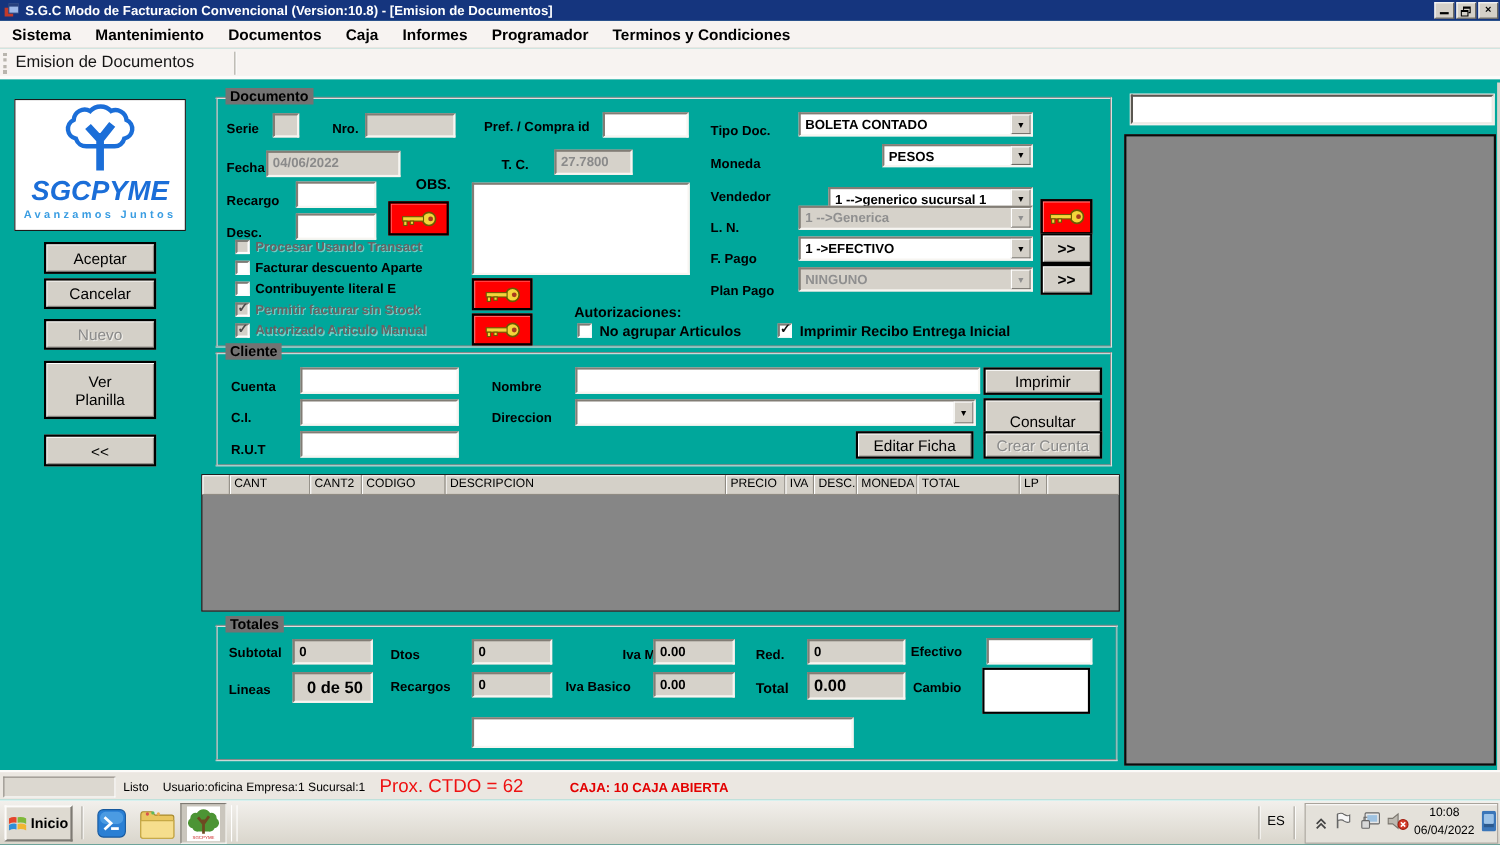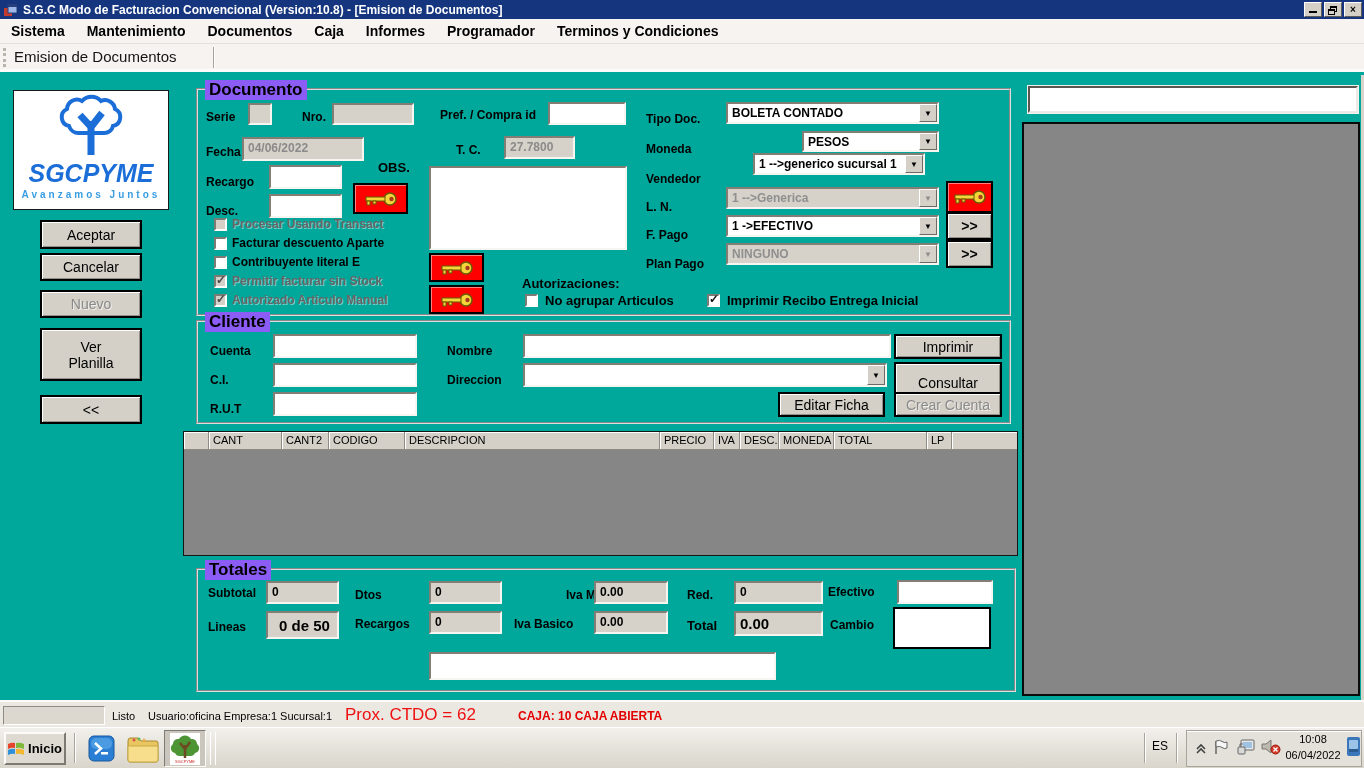--- a/index.html
+++ b/index.html
@@ -27,22 +27,22 @@
   .toolgrip{position:absolute;left:3px;top:4px;height:19px;width:0;border-left:3px dotted #b9b5ae;}
   .tooltitle{position:absolute;left:14px;top:4px;font-size:15px;color:#141414;white-space:nowrap;}
   .toolsep{position:absolute;left:213px;top:3px;height:21px;width:2px;
     border-left:1px solid #a9a59d;border-right:1px solid #fff;}
   
   .main{position:absolute;left:0;top:75px;width:1364px;height:625px;background:#00a79b;}
   .edge-right{position:absolute;right:0;top:0;width:3px;height:625px;background:#d8d4cc;}
   .lbl{position:absolute;font-size:12px;font-weight:bold;color:#000;white-space:nowrap;}
   .dim-text{color:#656565;text-shadow:1px 1px 0 rgba(255,255,255,.45);}
   .frame{position:absolute;border:2px groove #dedede;}
-  .legend{position:absolute;top:-10px;left:7px;background:#8b5cf6;padding:0 4px;
-    font-size:17px;font-weight:bold;color:#000;}
+  .legend{position:absolute;top:-10px;left:7px;background:#737373;padding:0 4px;
+    font-size:13px;font-weight:bold;color:#000;}
   .sunken{position:absolute;background:#fff;border:2px solid;
     border-color:#827d75 #f7f5f1 #f7f5f1 #827d75;font-size:12px;font-weight:bold;color:#000;}
   .graybox{position:absolute;background:#d6d2ca;border:2px solid;
     border-color:#827d75 #f7f5f1 #f7f5f1 #827d75;font-size:12px;font-weight:bold;color:#000;
     padding:2px 0 0 4px;}
   .graybox.dim{color:#8a8a8a;}
   textarea.obs{position:absolute;background:#fff;border:2px solid;resize:none;
     border-color:#827d75 #f7f5f1 #f7f5f1 #827d75;outline:none;}
   input.txt{position:absolute;background:#fff;border:2px solid;
     border-color:#827d75 #f7f5f1 #f7f5f1 #827d75;font:bold 12px "Liberation Sans",sans-serif;
@@ -211,21 +211,21 @@
           <rect x="9" y="10" width="3" height="3" fill="#f4d53a" stroke="#6b5a00" stroke-width="1"></rect>
         </svg>
       </div>
 
       <textarea class="obs" style="left: 231px; top: 76px; width: 198px; height: 84px;"></textarea>
 
       <span class="lbl" style="left:8px;top:114px;">Desc.</span>
       <input class="txt" style="left: 71px; top: 104px; width: 73px; height: 24px;">
 
       <span class="lbl" style="left:448px;top:82px;">Vendedor</span>
-      <div class="combo" style="left:555px;top:63px;width:172px;height:22px;">
+      <div class="combo" style="left:555px;top:80px;width:186px;height:22px;">
         <span>1  --&gt;generico sucursal 1</span>
         <span class="arrowbox">▼</span>
       </div>
 
       <span class="lbl" style="left:448px;top:110px;">L. N.</span>
       <div class="combo disabled" style="left:528px;top:97px;width:213px;height:22px;">
         <span>1  --&gt;Generica</span>
         <span class="arrowbox">▼</span>
       </div>
       <div class="keybtn" style="left:748px;top:91px;width:47px;height:32px;">

